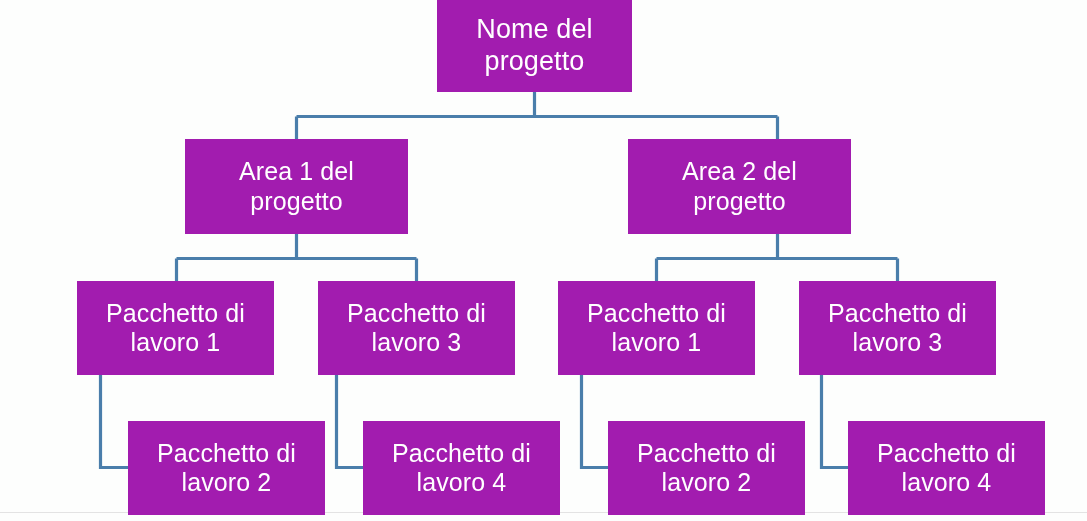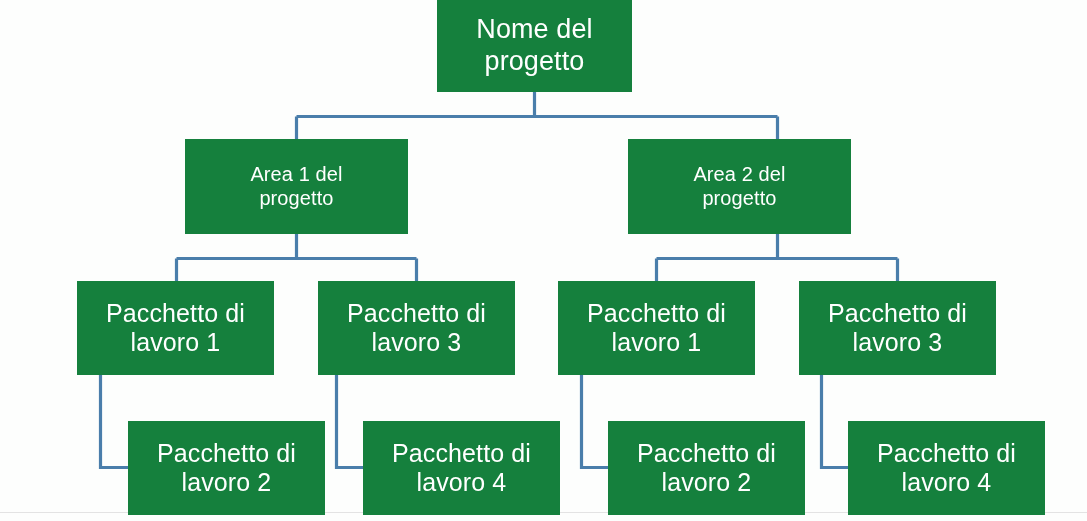--- a/index.html
+++ b/index.html
@@ -20,34 +20,34 @@
   #wbs-svg {
     position: absolute;
     left: 0;
     top: 0;
     width: 1087px;
     height: 521px;
   }
   .node {
     position: absolute;
     box-sizing: border-box;
-    background: #15803d;
+    background: #a21caf;
     color: #ffffff;
     display: flex;
     align-items: center;
     justify-content: center;
     text-align: center;
     line-height: 1.18;
     letter-spacing: 0.1px;
     font-weight: 400;
     white-space: pre-line;
     z-index: 2;
   }
   .node.lvl1 { font-size: 27px; }
-  .node.lvl2 { font-size: 20px; }
+  .node.lvl2 { font-size: 25px; }
   .node.lvl3 { font-size: 25px; }
   .node.lvl4 { font-size: 25px; }
   .baseline-rule {
     position: absolute;
     left: 0;
     width: 1087px;
     height: 1px;
     background: #e3e3e3;
     z-index: 1;
   }

